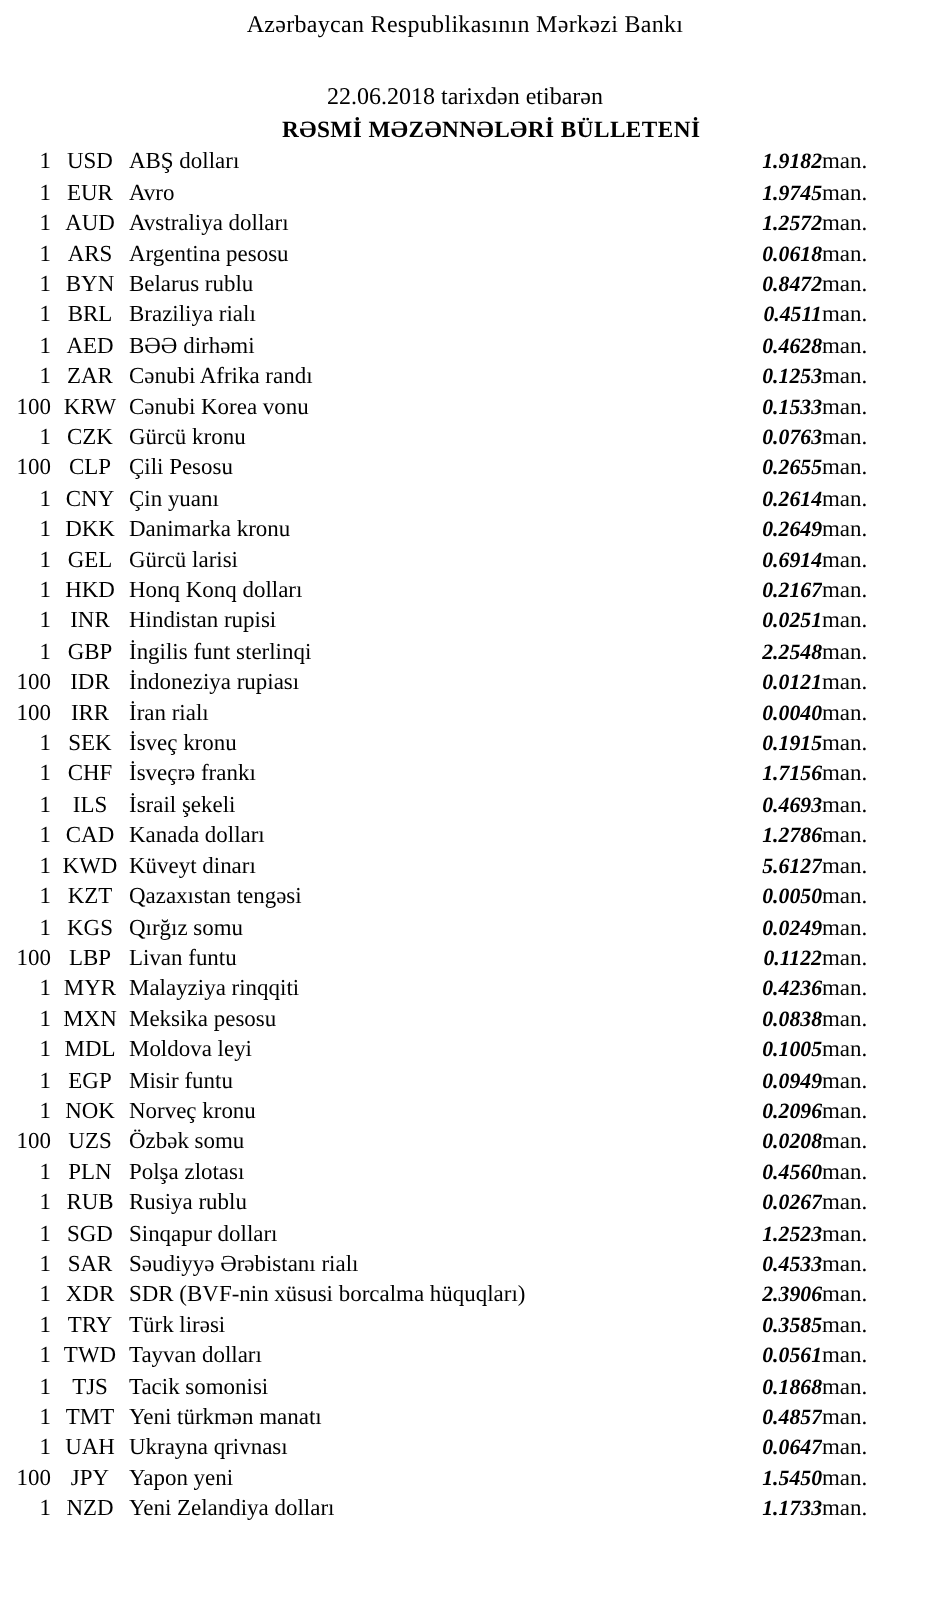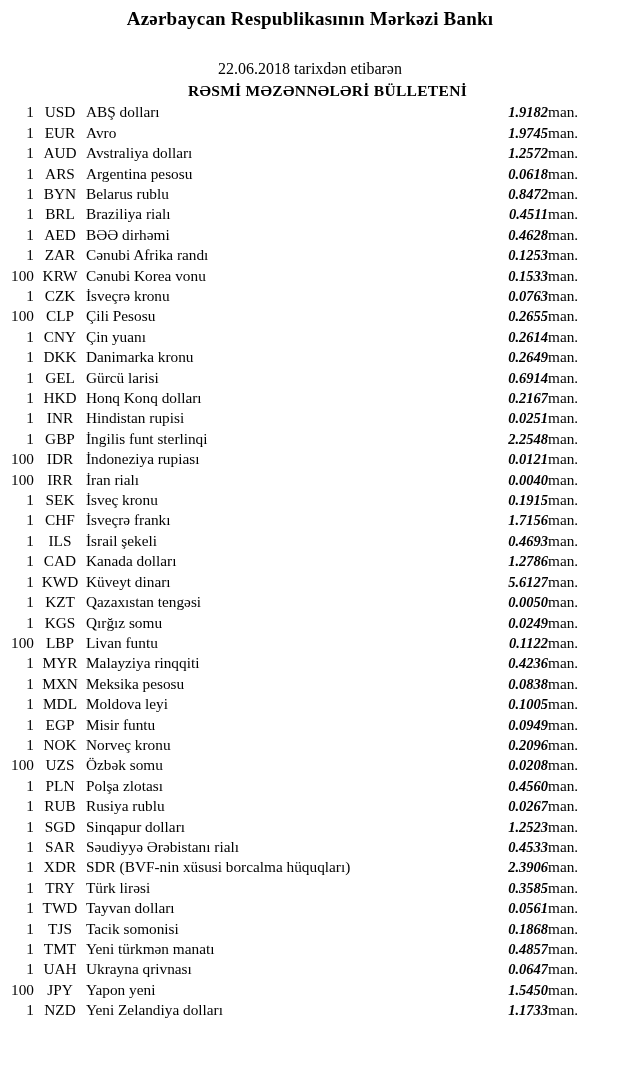--- a/index.html
+++ b/index.html
@@ -12,22 +12,22 @@
   }
   .page {
     width: 620px;
     min-height: 1073px;
     margin: 0 auto;
     padding-top: 5px;
     background: #ffffff;
   }
   .header { text-align: center; }
   .bank-title {
-    font-size: 19px;
-    font-weight: bold;
+    font-size: 16px;
+    font-weight: normal;
     margin: 3px 0 7px 0;
     letter-spacing: 0.2px;
   }
   .header-line {
     font-size: 16px;
     font-weight: normal;
     line-height: 1.35;
     margin-top: 28px;
   }
   .bulletin-title {
@@ -134,21 +134,21 @@
         <tr>
           <td class="qty">100</td>
           <td class="code">KRW</td>
           <td class="name">Cənubi Korea vonu</td>
           <td class="rate">0.1533</td>
           <td class="unit">man.</td>
         </tr>
         <tr>
           <td class="qty">1</td>
           <td class="code">CZK</td>
-          <td class="name">İsveçrə kronu</td>
+          <td class="name">Gürcü kronu</td>
           <td class="rate">0.0763</td>
           <td class="unit">man.</td>
         </tr>
         <tr>
           <td class="qty">100</td>
           <td class="code">CLP</td>
           <td class="name">Çili Pesosu</td>
           <td class="rate">0.2655</td>
           <td class="unit">man.</td>
         </tr>

